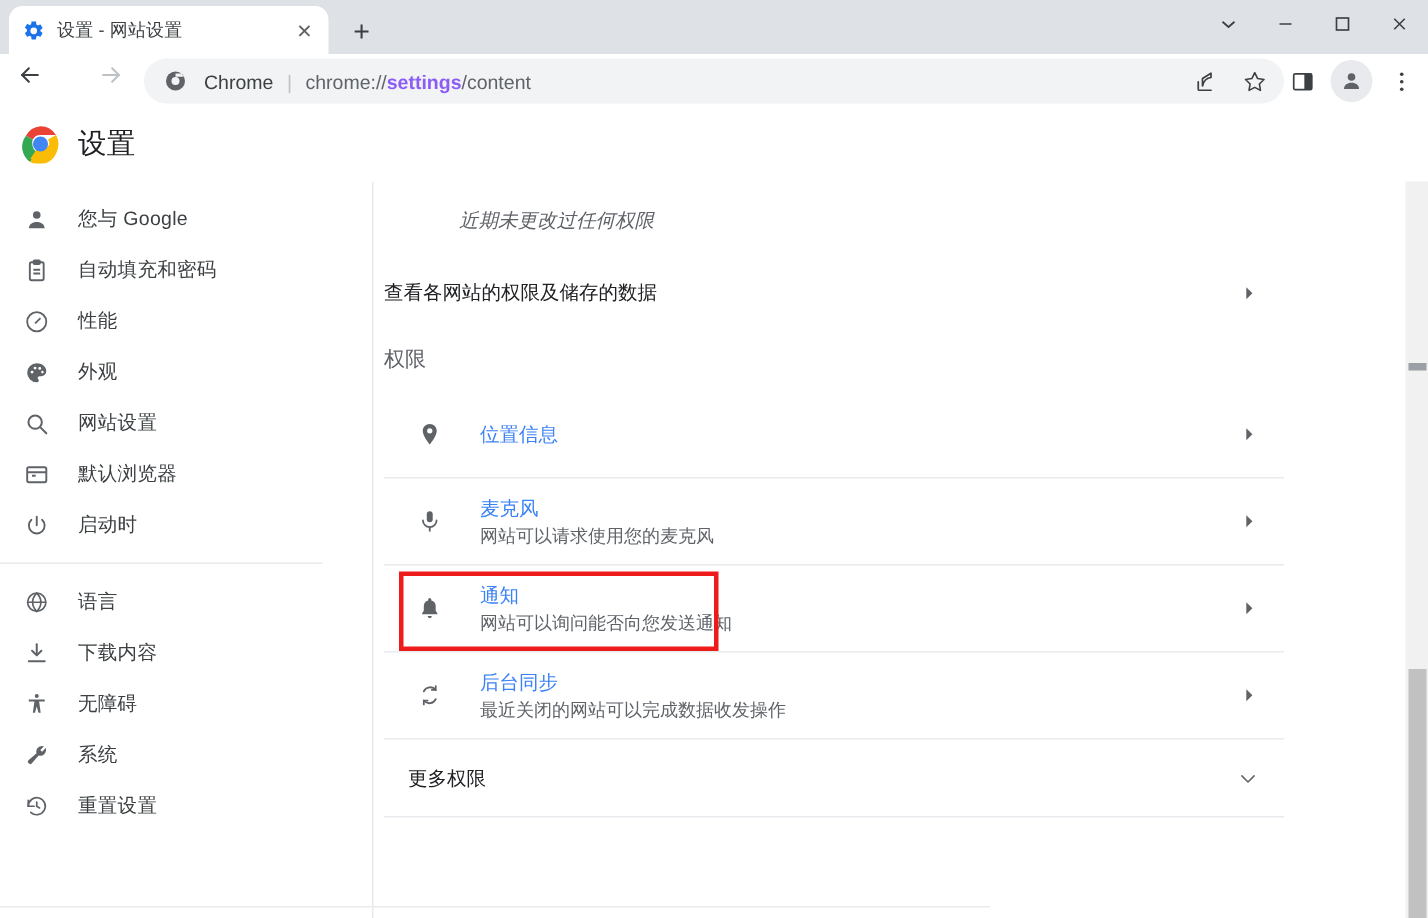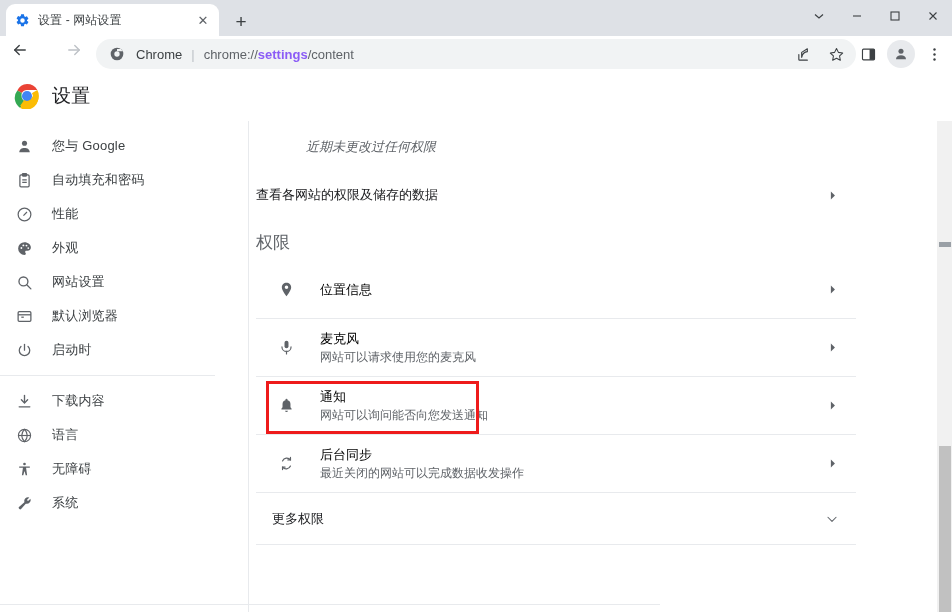--- a/index.html
+++ b/index.html
@@ -147,35 +147,35 @@
     position: absolute; left: 50px; top: 17px;
     font-size: 13px; color: #5f6368; font-style: italic;
   }
   .link-row {
     position: absolute; left: 0; top: 50px; width: 600px; height: 48px;
     display: flex; align-items: center; padding: 0 16px 0 0; gap: 20px;
   }
   .link-row .lr-label { font-size: 13px; color: #202124; flex: 1 1 auto; }
   .section-title {
     position: absolute; left: 0; top: 110px;
-    font-size: 17px; color: #5f6368;
+    font-size: 14px; color: #5f6368;
   }
 
   .perm-list { position: absolute; left: 0; top: 140px; width: 600px; }
   .perm-row {
     position: relative; height: 58px; display: flex; align-items: center;
     border-bottom: 1px solid #e8eaed; padding-right: 16px;
   }
   .perm-icon {
     width: 20px; height: 20px; flex: 0 0 20px; margin: 0 24px 0 20px;
     display: flex; align-items: center; justify-content: center;
     color: #5f6368;
   }
   .perm-text { flex: 1 1 auto; }
-  .perm-title { font-size: 13px; color: #000000; line-height: 18px; margin-top: 47px; }
+  .perm-title { font-size: 13px; color: #3b82f6; line-height: 18px; margin-top: 47px; }
   .perm-desc { font-size: 12px; color: #5f6368; line-height: 17px; margin-top: 1px; }
   .row-chevron { flex: 0 0 16px; color: #5f6368; display: flex;
     align-items: center; justify-content: center; }
 
   .more-row {
     position: relative; height: 52px; display: flex; align-items: center;
     padding: 0 16px 0 16px; border-bottom: 1px solid #e8eaed;
   }
   .more-label { font-size: 13px; color: #202124; flex: 1 1 auto; }
 
@@ -414,59 +414,69 @@
           <path d="M7 6.4a7.4 7.4 0 1 0 10 0"></path>
       </svg>
     </span>
     <span class="side-label">启动时</span>
   </div>
 
   <div class="side-div"></div>
 
   <div class="side-item">
     <span class="side-icon">
+      <svg width="17" height="17" viewBox="0 0 24 24" fill="none" stroke="#5f6368" stroke-width="1.6">
+        <circle cx="12" cy="12" r="8.6"></circle>
+          <path d="M3.5 12h17"></path>
+        <path d="M12 3.4c2.6 2.6 3.9 5.6 3.9 8.6s-1.3 6-3.9 8.6c-2.6-2.6-3.9-5.6-3.9-8.6s1.3-6 3.9-8.6z"></path>
+      </svg>
+    </span>
+    <span class="side-label">语言</span>
+  </div>
+
+  <div class="side-item">
+    <span class="side-icon">
       <svg width="17" height="17" viewBox="0 0 24 24" fill="none" stroke="#5f6368" stroke-width="1.9" stroke-linecap="round" stroke-linejoin="round">
         <path d="M12 3.5v10"></path>
           <path d="M7.6 9.6L12 14l4.4-4.4"></path>
           <path d="M4.5 19.5h15"></path>
       </svg>
     </span>
     <span class="side-label">下载内容</span>
   </div>
 
   <div class="side-item">
     <span class="side-icon">
-      <svg width="17" height="17" viewBox="0 0 24 24" fill="none" stroke="#5f6368" stroke-width="1.6">
-        <circle cx="12" cy="12" r="8.6"></circle>
-          <path d="M3.5 12h17"></path>
-        <path d="M12 3.4c2.6 2.6 3.9 5.6 3.9 8.6s-1.3 6-3.9 8.6c-2.6-2.6-3.9-5.6-3.9-8.6s1.3-6 3.9-8.6z"></path>
-      </svg>
-    </span>
-    <span class="side-label">语言</span>
-  </div>
-
-  <div class="side-item">
-    <span class="side-icon">
       <svg width="17" height="17" viewBox="0 0 24 24" fill="#5f6368">
         <circle cx="12" cy="4.2" r="1.9"></circle>
         <path d="M4.5 7.6h15v1.9h-5.3l1.5 10.6h-2l-1.7-6-1.7 6h-2l1.5-10.6H4.5z"></path>
       </svg>
     </span>
     <span class="side-label">无障碍</span>
   </div>
 
   <div class="side-item">
     <span class="side-icon">
       <svg width="17" height="17" viewBox="0 0 24 24" fill="#5f6368">
         <path d="M20.4 5.2l-3.4 3.4-1.6-1.6 3.4-3.4a5.4 5.4 0 0 0-7 6.6L4.2 16.8a1.7 1.7 0 0 0 0 2.4l.6.6a1.7 1.7 0 0 0 2.4 0l6.6-7.6a5.4 5.4 0 0 0 6.6-7z"></path>
       </svg>
     </span>
     <span class="side-label">系统</span>
   </div>
 
+  <div class="side-item">
+    <span class="side-icon">
+      <svg width="17" height="17" viewBox="0 0 24 24" fill="none" stroke="#5f6368" stroke-width="1.6" stroke-linecap="round">
+        <path d="M4 12a8 8 0 1 1 2.4 5.7"></path>
+          <path d="M4 6.5V12h5.5"></path>
+          <path d="M12 8.2V12l2.6 1.6"></path>
+      </svg>
+    </span>
+    <span class="side-label">重置设置</span>
+  </div>
 </div>
 
 <div class="bottom-div"></div>
 
 <div class="card">
 
   <div class="note-text">近期未更改过任何权限</div>
 
   <div class="link-row">
     <span class="lr-label">查看各网站的权限及储存的数据</span>

